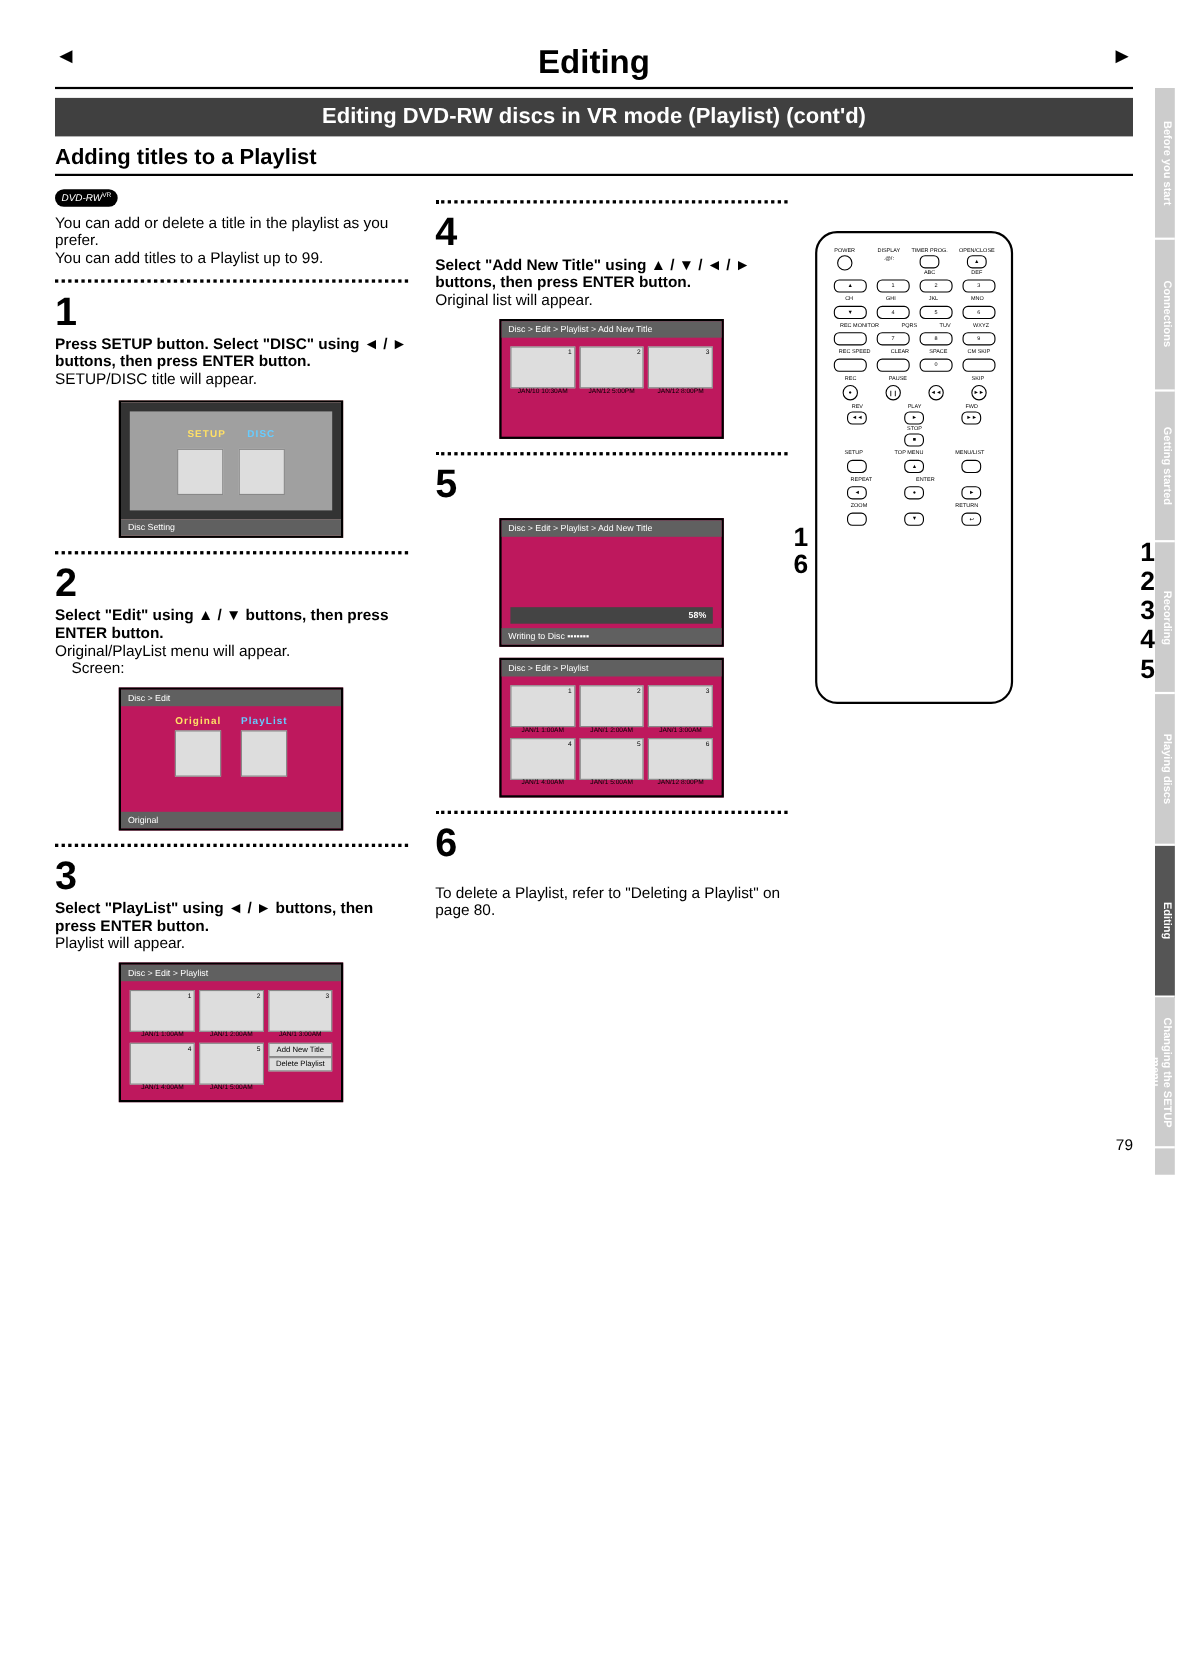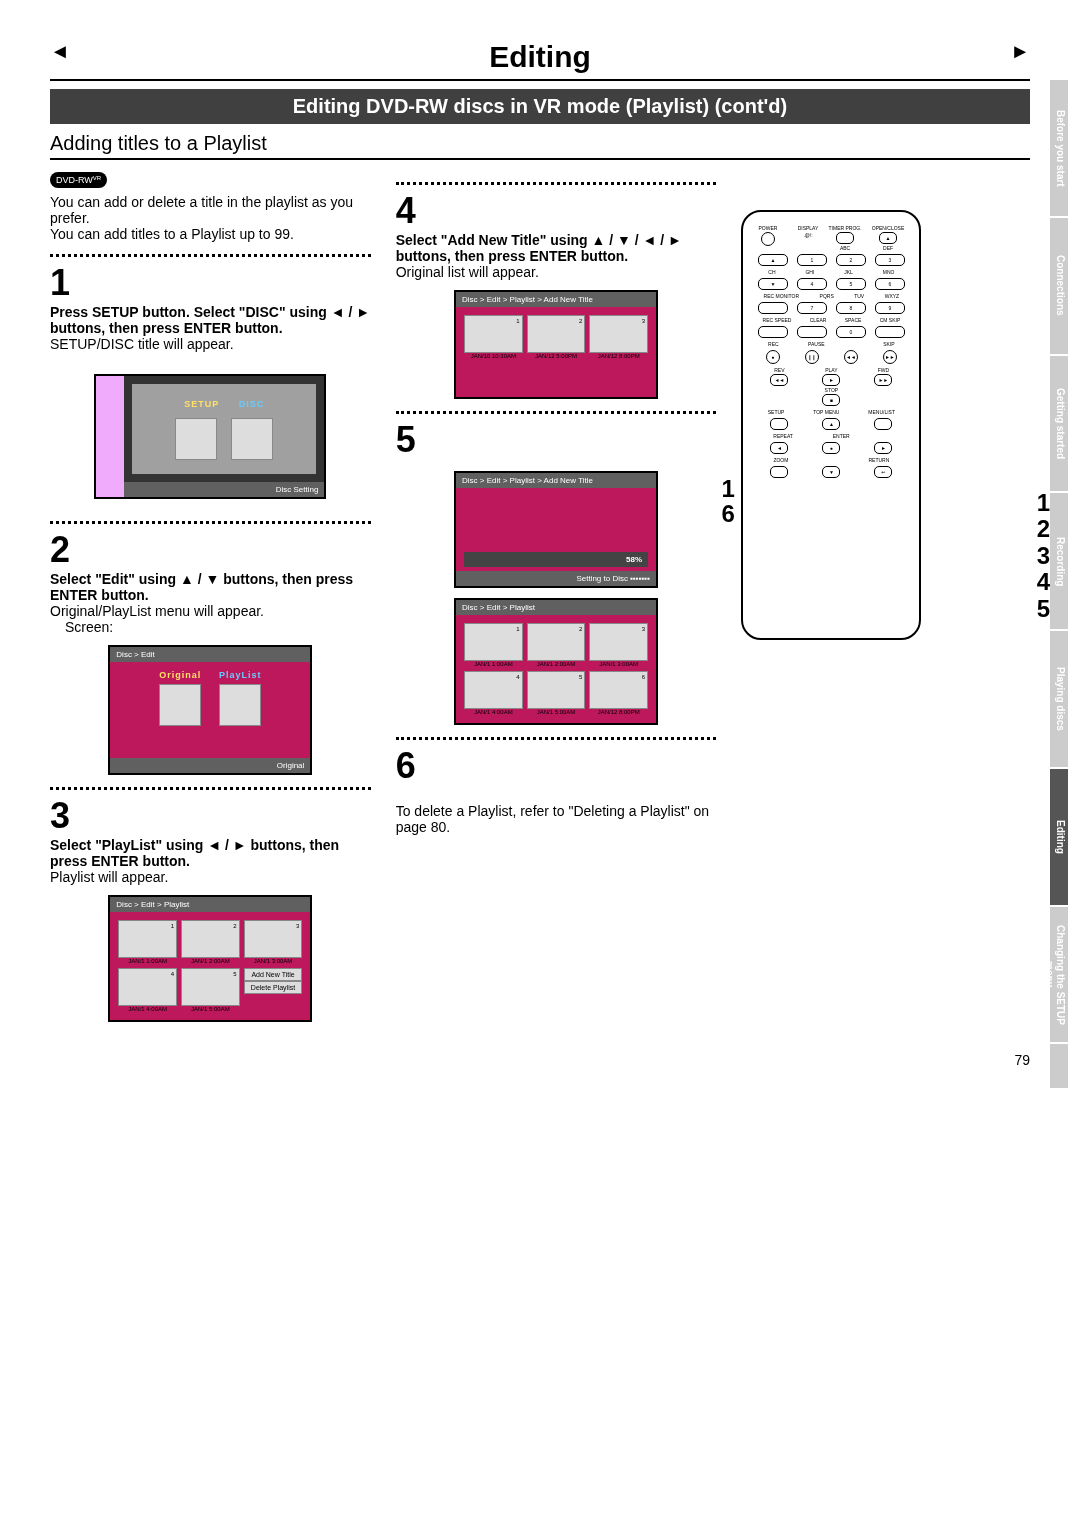--- a/index.html
+++ b/index.html
@@ -37,21 +37,21 @@
       background: #404040;
       color: white;
       font-size: 20px;
       font-weight: bold;
       text-align: center;
       padding: 6px;
       margin-bottom: 8px;
     }
     .subsection {
       font-size: 20px;
-      font-weight: normal;
+      font-weight: bold;
       border-bottom: 2px solid black;
       padding-bottom: 3px;
       margin-bottom: 10px;
     }
     .cols {
       display: flex;
       gap: 25px;
     }
     .col {
       flex: 1;
@@ -68,20 +68,21 @@
       margin: 12px 0 2px 0;
     }
     .bold { font-weight: bold; }
     .dvdrw-logo {
       display: inline-block;
       background: black;
       color: white;
       font-size: 9px;
       padding: 3px 6px;
       border-radius: 8px;
+      font-style: italic;
       margin-bottom: 6px;
     }
     .dvdrw-logo::after {
       content: "VR";
       font-size: 6px;
       vertical-align: top;
       font-style: normal;
     }
     .screen {
       border: 2px solid black;
@@ -98,21 +99,20 @@
     }
     .screen-body {
       padding: 8px;
       min-height: 80px;
     }
     .screen-footer {
       background: #606060;
       color: white;
       padding: 3px 6px;
       font-size: 8px;
-      text-align: right;
     }
     .screen-icon {
       display: inline-block;
       width: 40px;
       height: 40px;
       border: 1px solid #888;
       background: #ddd;
       margin: 4px;
       vertical-align: top;
       text-align: center;
@@ -234,23 +234,22 @@
       font-weight: bold;
     }
     .page-num {
       text-align: right;
       font-size: 14px;
       margin-top: 20px;
     }
     .setup-screen {
       border: 2px solid black;
       width: 200px;
-      margin: 22px auto;
-      background: #f0abfc;
-      padding-left: 28px;
+      margin: 12px auto;
+      background: #fca5a5;
     }
     .setup-inner {
       border: 8px solid #333;
       background: #a0a0a0;
       padding: 10px;
       text-align: center;
     }
   </style>
 </head>
 <body>
@@ -381,21 +380,21 @@
       <div style="height:30px"></div>
     </div>
 
     <hr class="dots">
     <div class="step-num">5</div>
 
     <div class="screen">
       <div class="screen-header">Disc &gt; Edit &gt; Playlist &gt; Add New Title</div>
       <div style="height:60px"></div>
       <div class="progress-bar">58%</div>
-      <div class="screen-footer"><span>Setting to Disc</span> ▪▪▪▪▪▪▪</div>
+      <div class="screen-footer"><span>Writing to Disc</span> ▪▪▪▪▪▪▪</div>
     </div>
 
     <div class="screen">
       <div class="screen-header">Disc &gt; Edit &gt; Playlist</div>
       <div class="thumb-grid">
         <div>
             <div class="thumb">1</div>
             <div class="thumb-caption">JAN/1 1:00AM</div>
           </div>
         <div>

